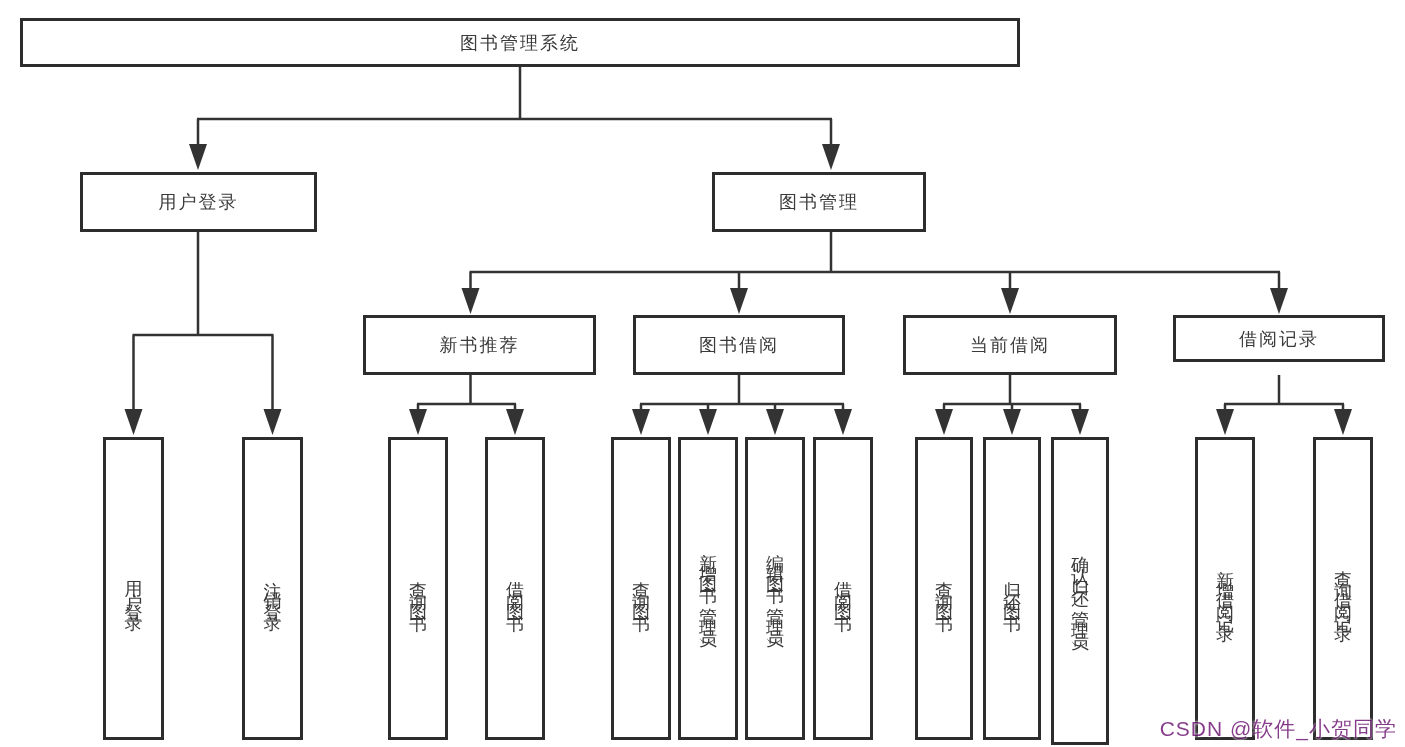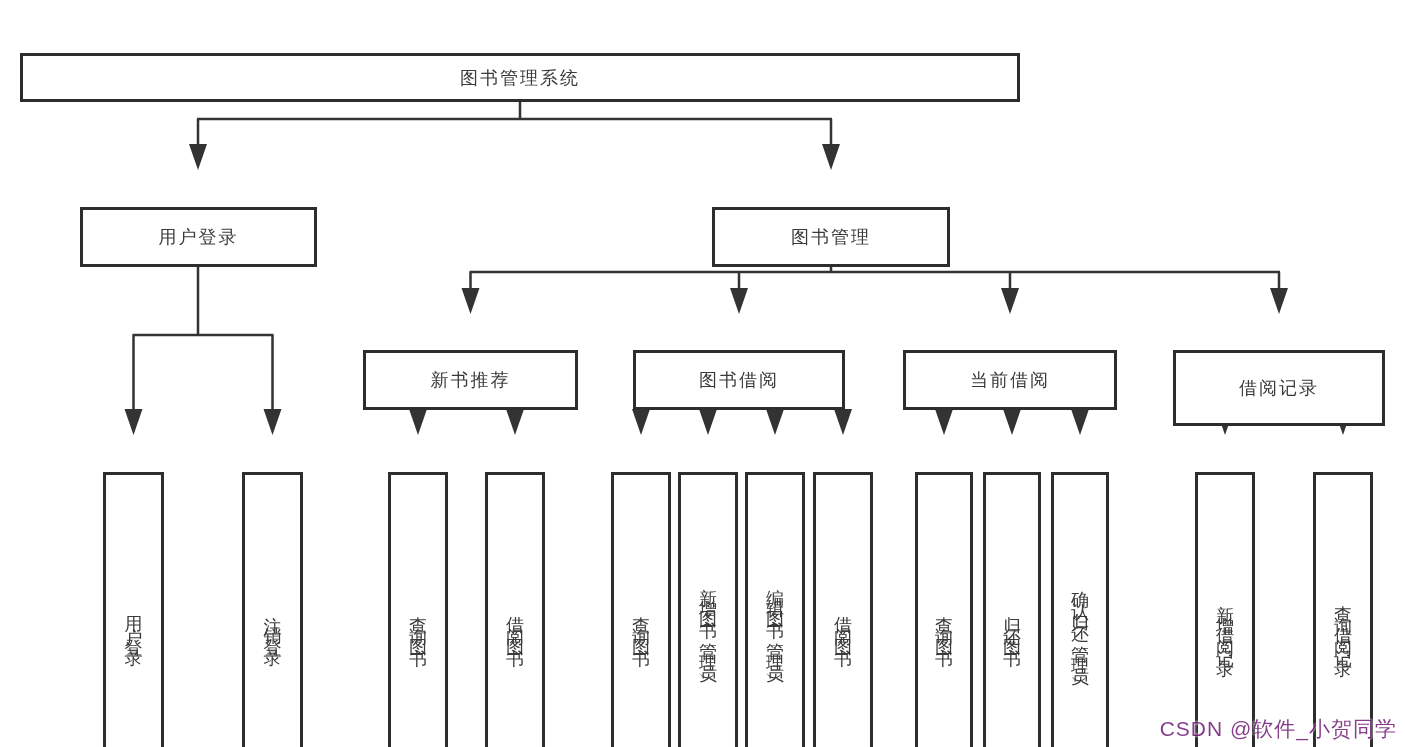--- a/index.html
+++ b/index.html
@@ -25,21 +25,20 @@
     position: absolute;
     box-sizing: border-box;
     background: #ffffff;
     border: 3px solid #2d2d2d;
     color: #3a3a3a;
     display: flex;
     align-items: center;
     justify-content: center;
     font-size: 18px;
     z-index: 1;
-    margin-top: 35px;
   }
   .node-h {
     letter-spacing: 2px;
     white-space: nowrap;
   }
   .node-v {
     writing-mode: vertical-rl;
     letter-spacing: 11px;
     line-height: 1;
   }
@@ -93,26 +92,26 @@
     <polygon points="1071,409 1089,409 1080,435" fill="#333333"></polygon>
 
     <path d="M1279 375 V404 M1224 404 H1344 M1225 404 V412 M1343 404 V412" fill="none" stroke="#333333" stroke-width="2.5"></path>
     <polygon points="1216,409 1234,409 1225,435" fill="#333333"></polygon>
     <polygon points="1334,409 1352,409 1343,435" fill="#333333"></polygon>
   </svg>
 
   <div class="node node-h" style="left:20px; top:18px; width:1000px; height:49px;">图书管理系统</div>
 
   <div class="node node-h" style="left:80px; top:172px; width:237px; height:60px;">用户登录</div>
-  <div class="node node-h" style="left:712px; top:172px; width:238px; height:60px;">图书管理</div>
+  <div class="node node-h" style="left:712px; top:172px; width:214px; height:60px;">图书管理</div>
 
-  <div class="node node-h" style="left:363px; top:315px; width:215px; height:60px;">新书推荐</div>
+  <div class="node node-h" style="left:363px; top:315px; width:233px; height:60px;">新书推荐</div>
   <div class="node node-h" style="left:903px; top:315px; width:214px; height:60px;">当前借阅</div>
   <div class="node node-h" style="left:633px; top:315px; width:212px; height:60px;">图书借阅</div>
-  <div class="node node-h" style="left:1173px; top:315px; width:212px; height:76px;">借阅记录</div>
+  <div class="node node-h" style="left:1173px; top:315px; width:212px; height:47px;">借阅记录</div>
 
   <div class="node node-v" style="left:103px; top:437px; width:61px; height:303px;">用户登录</div>
   <div class="node node-v" style="left:242px; top:437px; width:61px; height:303px;">注销登录</div>
 
   <div class="node node-v" style="left:388px; top:437px; width:60px; height:303px;">查询图书</div>
   <div class="node node-v" style="left:485px; top:437px; width:60px; height:303px;">借阅图书</div>
 
   <div class="node node-v" style="left:611px; top:437px; width:60px; height:303px;">查询图书</div>
   <div class="node node-v" style="left:678px; top:437px; width:60px; height:303px;">新增图书（管理员）</div>
   <div class="node node-v" style="left:745px; top:437px; width:60px; height:303px;">编辑图书（管理员）</div>

